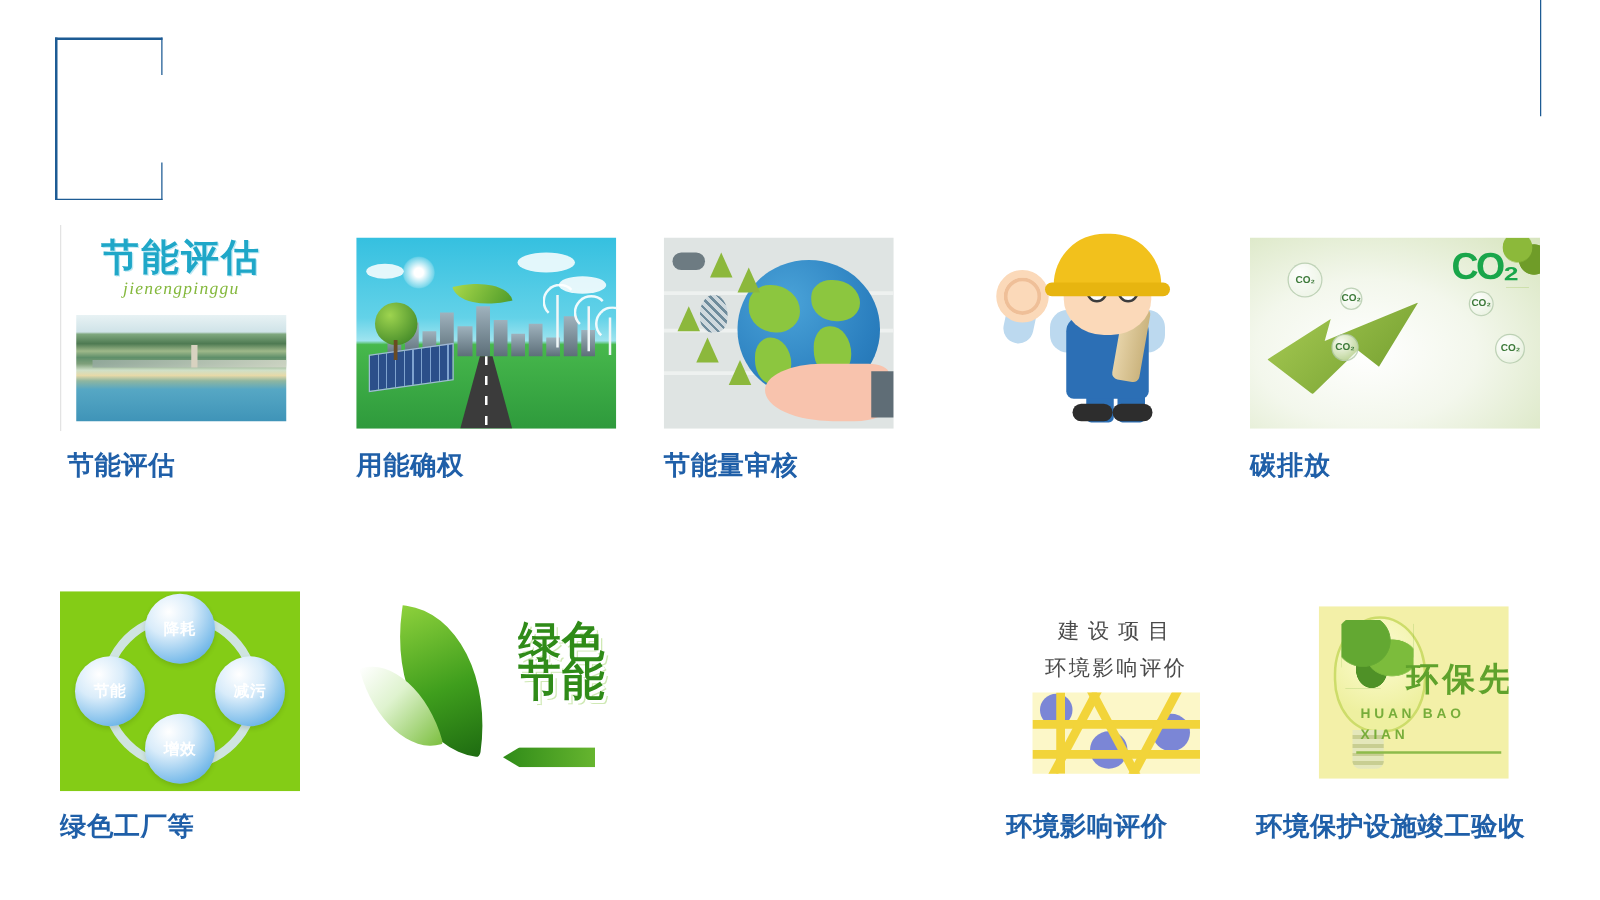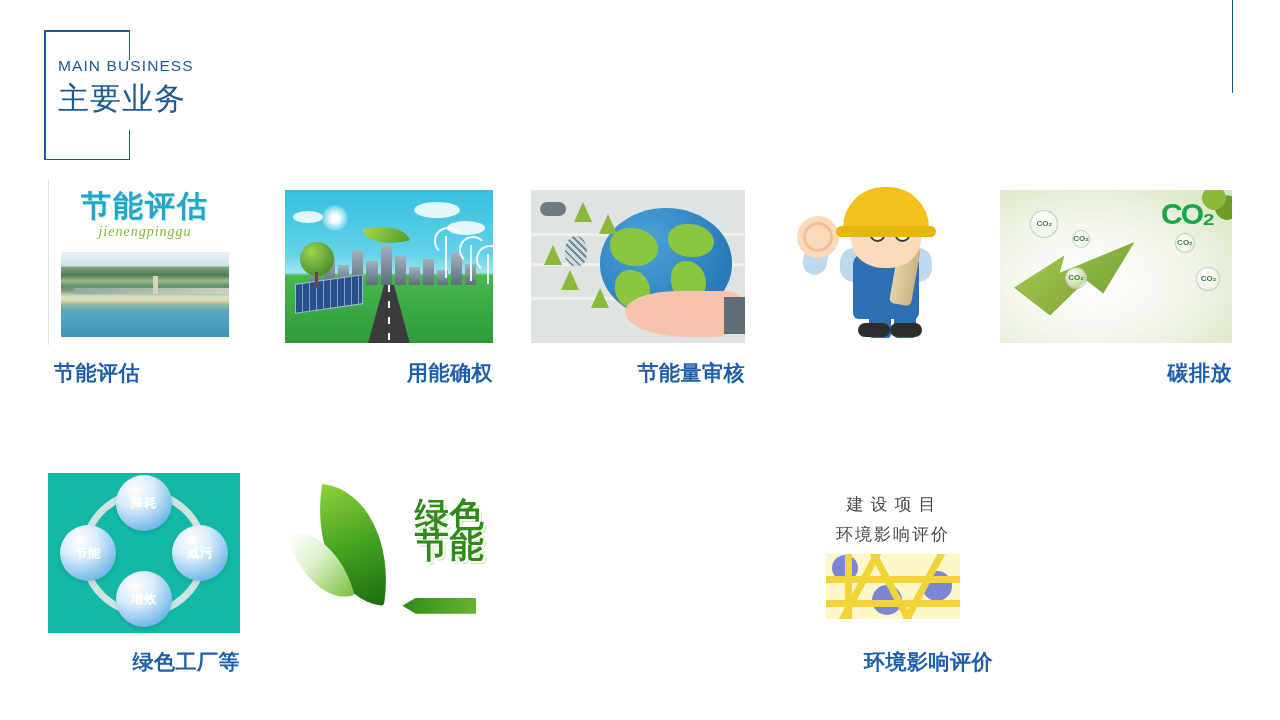--- a/index.html
+++ b/index.html
@@ -145,21 +145,21 @@
   }
   .card-thumb {
     position: relative;
     overflow: hidden;
     background: #ffffff;
   }
   .card-label {
     position: absolute;
     left: 0;
     width: 100%;
-    text-align: right;
+    text-align: left;
     color: #1f5fa8;
     font-weight: 700;
     font-size: 21px;
     letter-spacing: 0.5px;
     white-space: nowrap;
     line-height: 1;
   }
 
   
 
@@ -445,21 +445,21 @@
   .cb-leaves {
     position: absolute; right: 0; top: 0;
     width: 26%; height: 26%;
     background: radial-gradient(circle at 70% 20%, #8cb93a 0 22%, transparent 23%),
                 radial-gradient(circle at 92% 44%, #6f9c28 0 20%, transparent 21%);
   }
 
   
   .art-cycle {
     width: 100%; height: 100%;
-    position: relative; background: #14b8a6;
+    position: relative; background: #84cc16;
   }
   .cy-ring {
     position: absolute; left: 50%; top: 50%;
     transform: translate(-50%, -50%);
     width: 112px; height: 112px;
     border-radius: 50%;
     border: 7px solid #cfe4e0;
   }
   .cy-node {
     position: absolute;
@@ -642,24 +642,20 @@
 <div class="slide-header">
 
   <div class="title-frame">
     <span class="frame-left"></span>
     <span class="frame-top"></span>
     <span class="frame-bottom"></span>
     <span class="frame-right-top"></span>
     <span class="frame-right-bottom"></span>
   </div>
 
-  <div class="title-text-wrap">
-    <div class="title-en">MAIN BUSINESS</div>
-    <div class="title-cn">主要业务</div>
-  </div>
 
 
   <span class="header-divider"></span>
 </div>
 
 <div class="cards">
 
   <div class="card-row">
 
     <div class="card" style="left:48px; width:192px;">
@@ -699,21 +695,21 @@
           <span class="ec-panel"></span>
           <span class="ec-tree"></span>
           <span class="ec-turbine" style="right:22%; top:30%; height:42px;"></span>
           <span class="ec-turbine" style="right:10%; top:36%; height:36px;"></span>
           <span class="ec-turbine" style="right:2%;  top:42%; height:30px;"></span>
         </div>
       </div>
       <div class="card-label" style="top:182px;">用能确权</div>
     </div>
 
-    <div class="card" style="left:531px; width:214px;">
+    <div class="card" style="left:531px; width:184px;">
       <div class="card-thumb" style="height:153px; margin-top:10px;">
         <div class="art-handglobe">
           <span class="hg-stripe" style="top:28%"></span>
           <span class="hg-stripe" style="top:48%"></span>
           <span class="hg-stripe" style="top:70%"></span>
           <span class="hg-chimney"></span>
           <div class="hg-globe">
             <span class="hg-land" style="left:8%; top:18%; width:36%; height:34%;"></span>
             <span class="hg-land" style="left:12%; top:56%; width:26%; height:34%;"></span>
             <span class="hg-land" style="left:52%; top:14%; width:34%; height:30%;"></span>
@@ -814,14 +810,28 @@
             <span class="bk-band" style="left:22%; top:-14%; width:7px; height:130%; transform:rotate(28deg);"></span>
             <span class="bk-band" style="left:46%; top:-14%; width:7px; height:130%; transform:rotate(-28deg);"></span>
             <span class="bk-band" style="left:70%; top:-14%; width:7px; height:130%; transform:rotate(28deg);"></span>
             <span class="bk-band" style="left:14%; top:0;   width:7px; height:100%;"></span>
           </div>
         </div>
       </div>
       <div class="card-label" style="top:178px;">环境影响评价</div>
     </div>
 
+    <div class="card" style="left:1005px; width:252px;">
+      <div class="card-thumb" style="height:138px; margin:12px 0 0 50px; width:152px;">
+        <div class="art-bulb">
+          <span class="bb-bulb"></span>
+          <span class="bb-leafmap"></span>
+          <span class="bb-base"></span>
+          <div class="bb-cn">环保先</div>
+          <div class="bb-en1">HUAN BAO</div>
+          <div class="bb-en2">XIAN</div>
+          <span class="bb-rule"></span>
+        </div>
+      </div>
+      <div class="card-label" style="top:178px;">环境保护设施竣工验收</div>
+    </div>
   </div>
 </div>
 
 </body></html>

